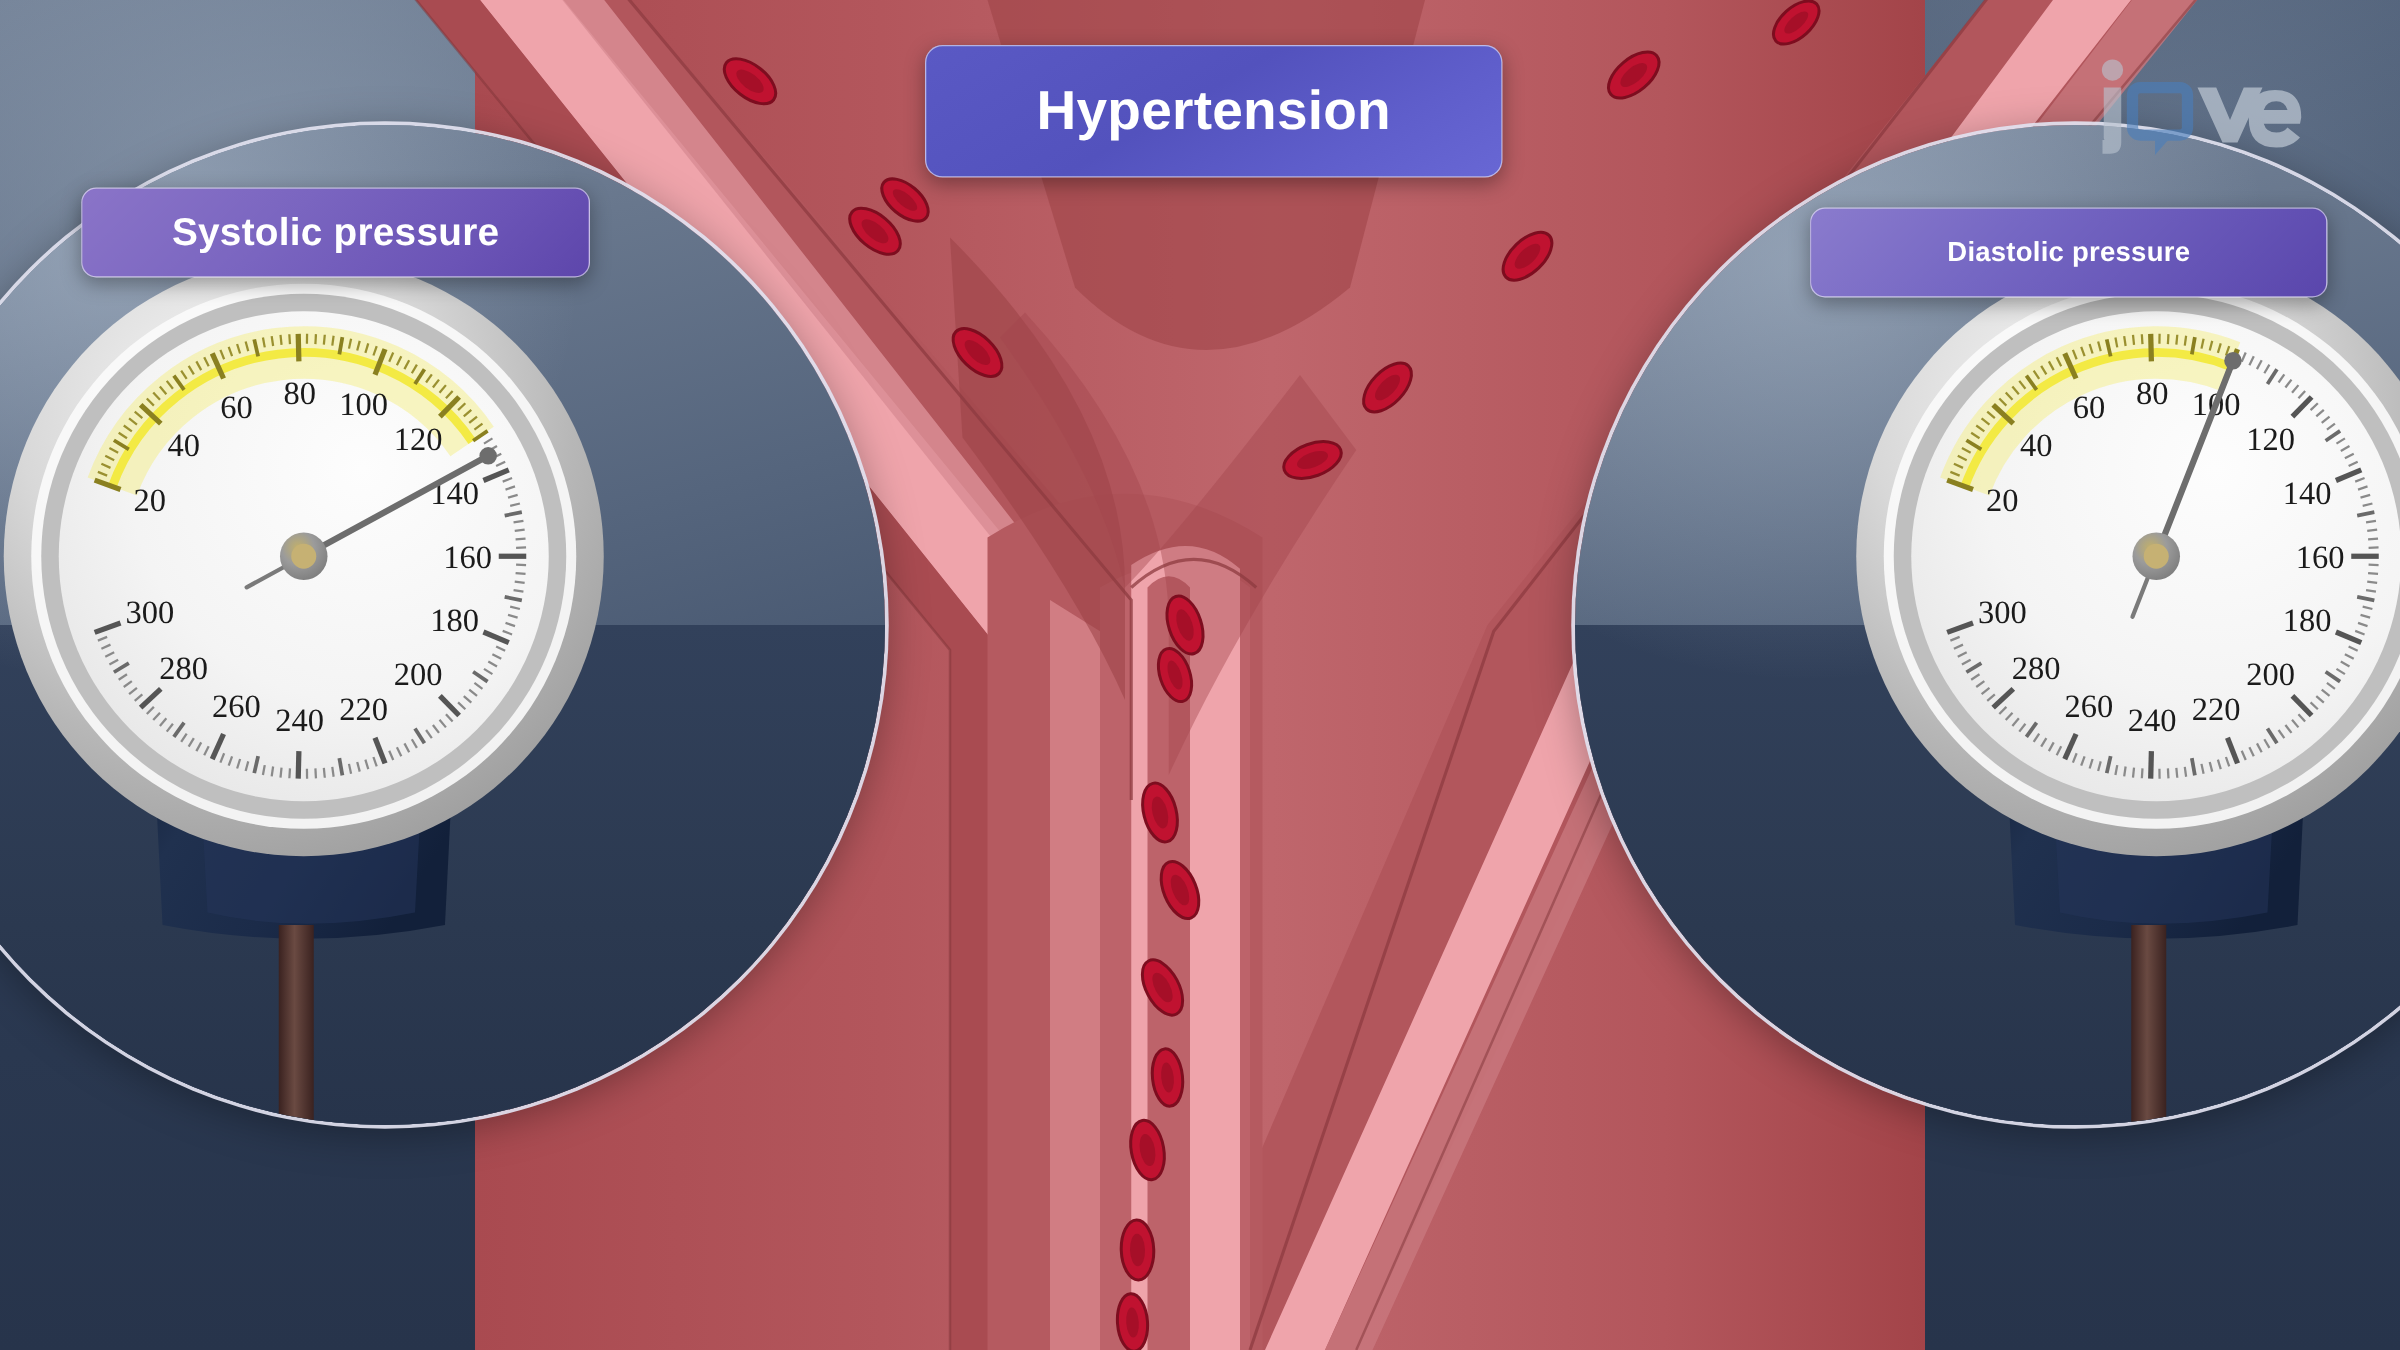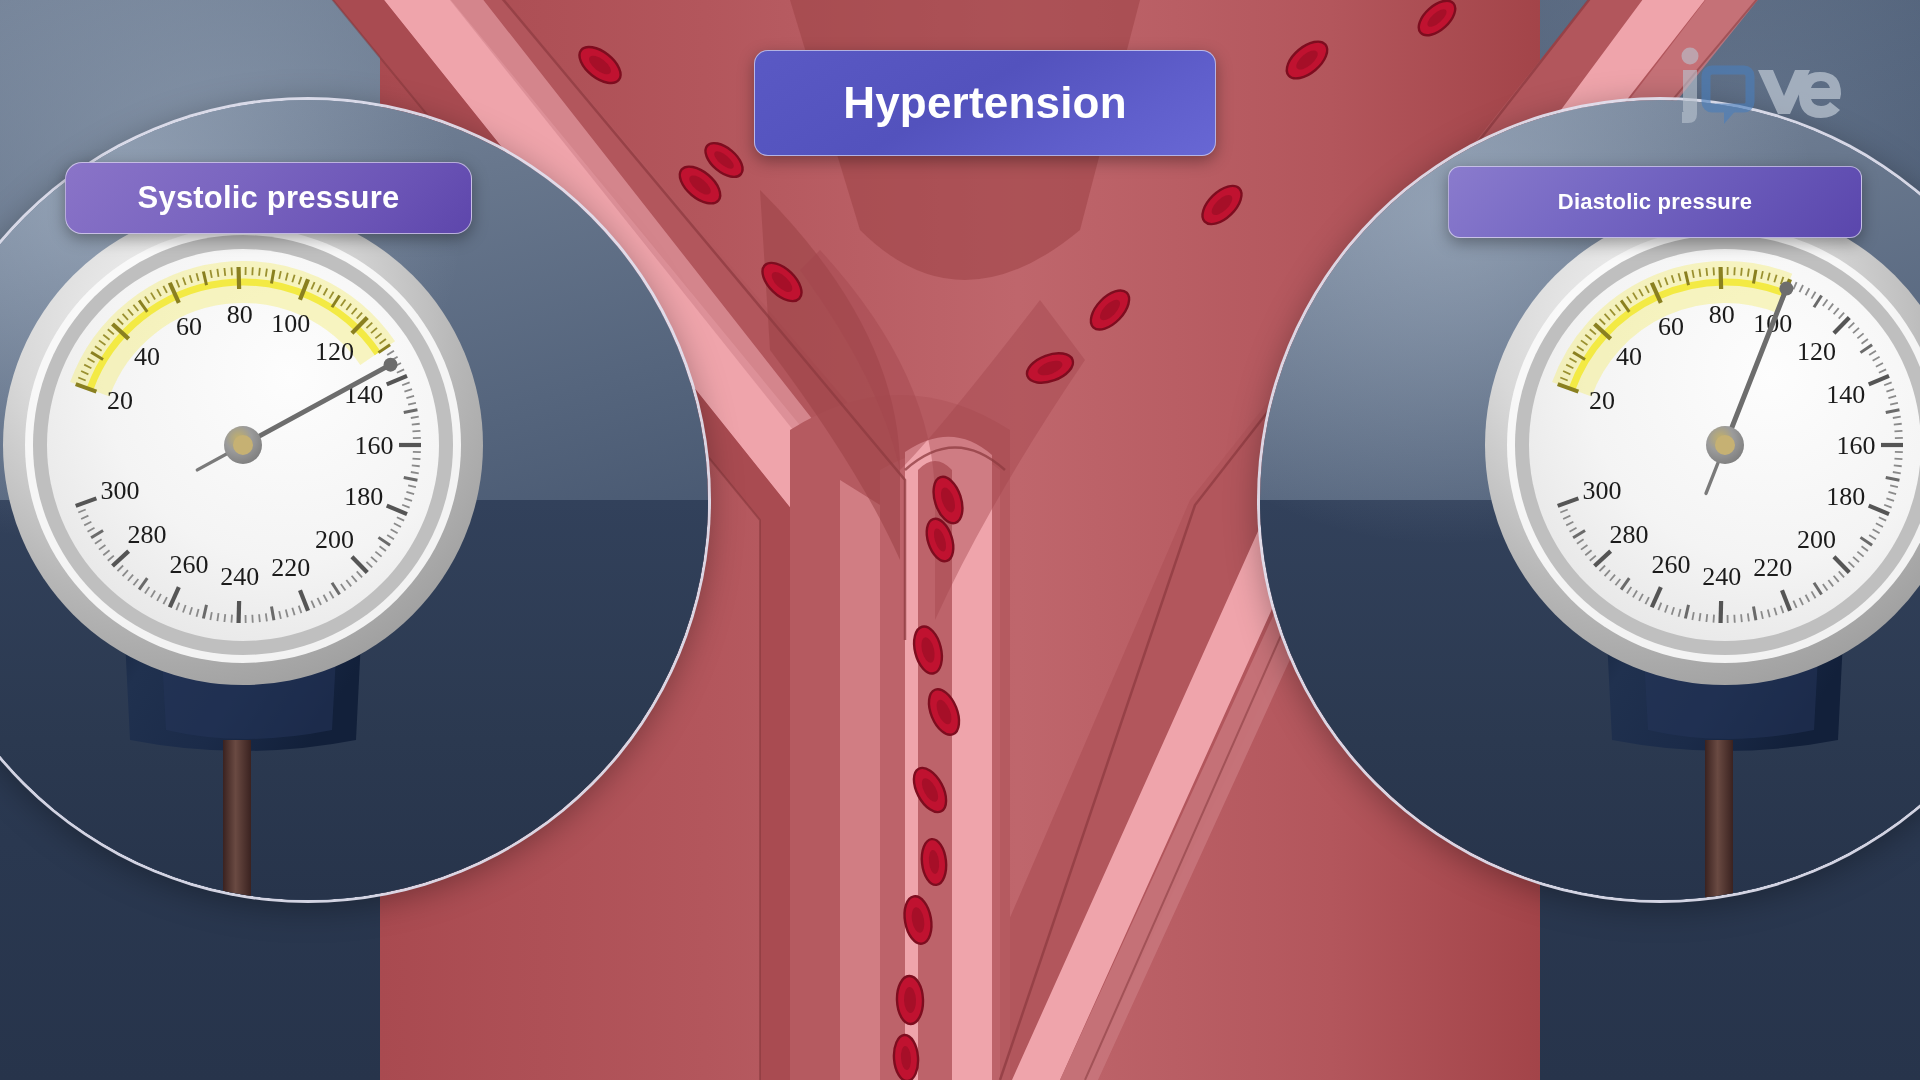--- a/index.html
+++ b/index.html
@@ -35,25 +35,25 @@
 
   #lens-left{left:-92px;top:100px;width:800px;height:800px;}
   #lens-right{left:1260px;top:100px;width:800px;height:800px;}
   .gauge-svg{display:block;}
 
   
   .pill{position:absolute;border-radius:12px;display:flex;align-items:center;justify-content:center;
         color:#fff;font-weight:bold;letter-spacing:.2px;
         box-shadow:0 5px 16px rgba(0,0,0,.34);
         border:1px solid rgba(255,255,255,.55);}
-  #title-banner{left:740px;top:50px;width:460px;height:104px;font-size:44px;
+  #title-banner{left:740px;top:36px;width:460px;height:104px;font-size:44px;
         background:linear-gradient(150deg,#5a59c4 0%,#5352bd 45%,#5f5ecb 75%,#6867d4 100%);
-        border-radius:14px;margin-left:14px;}
-  #label-systolic{left:65px;top:162px;width:405px;height:70px;font-size:31px;
-        background:linear-gradient(135deg,#8a74c8 0%,#7a65c0 40%,#6b54b6 75%,#5d46ab 100%);border-radius:17px;}
+        border-radius:14px;}
+  #label-systolic{left:65px;top:150px;width:405px;height:70px;font-size:31px;
+        background:linear-gradient(135deg,#8a74c8 0%,#7a65c0 40%,#6b54b6 75%,#5d46ab 100%);}
   #label-diastolic{left:1448px;top:166px;width:412px;height:70px;font-size:22px;
         background:linear-gradient(135deg,#8a7bcd 0%,#7567c3 38%,#6554b6 74%,#5a46ac 100%);}
 
   
   #jove-logo{position:absolute;right:58px;top:42px;width:188px;height:82px;opacity:.62;}
 </style>
 </head>
 <body>
 
 <div class="stage">

